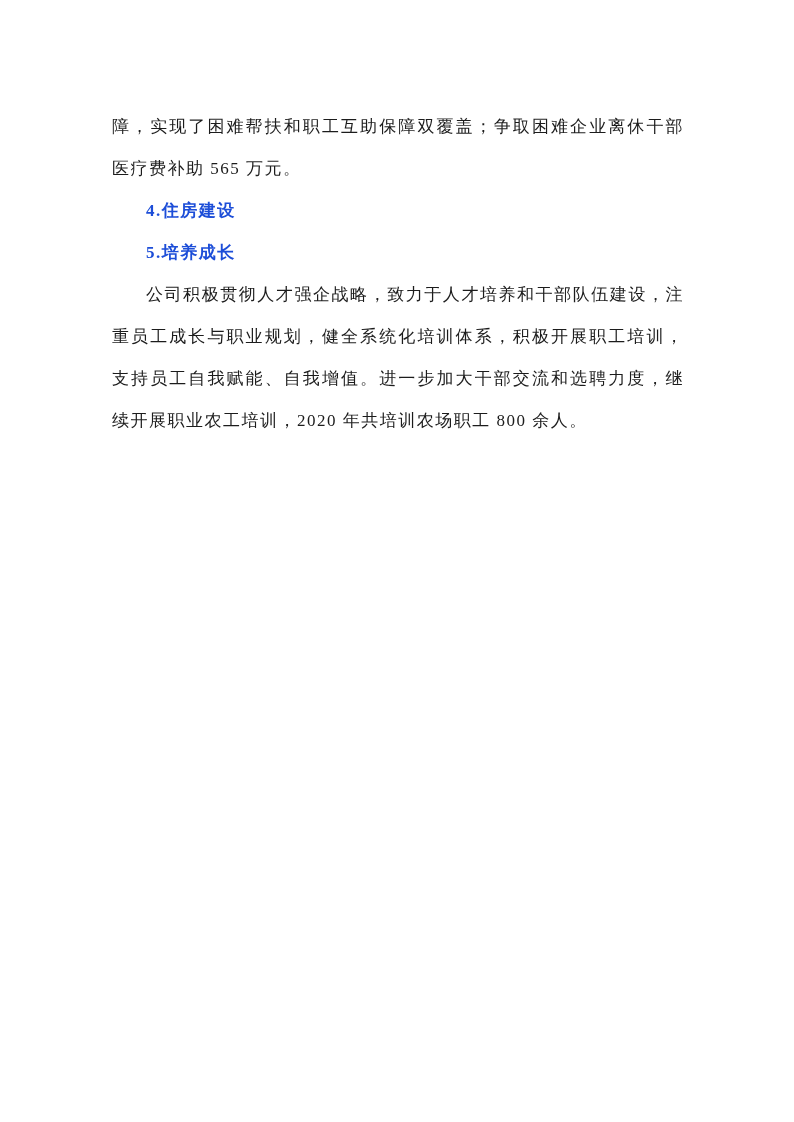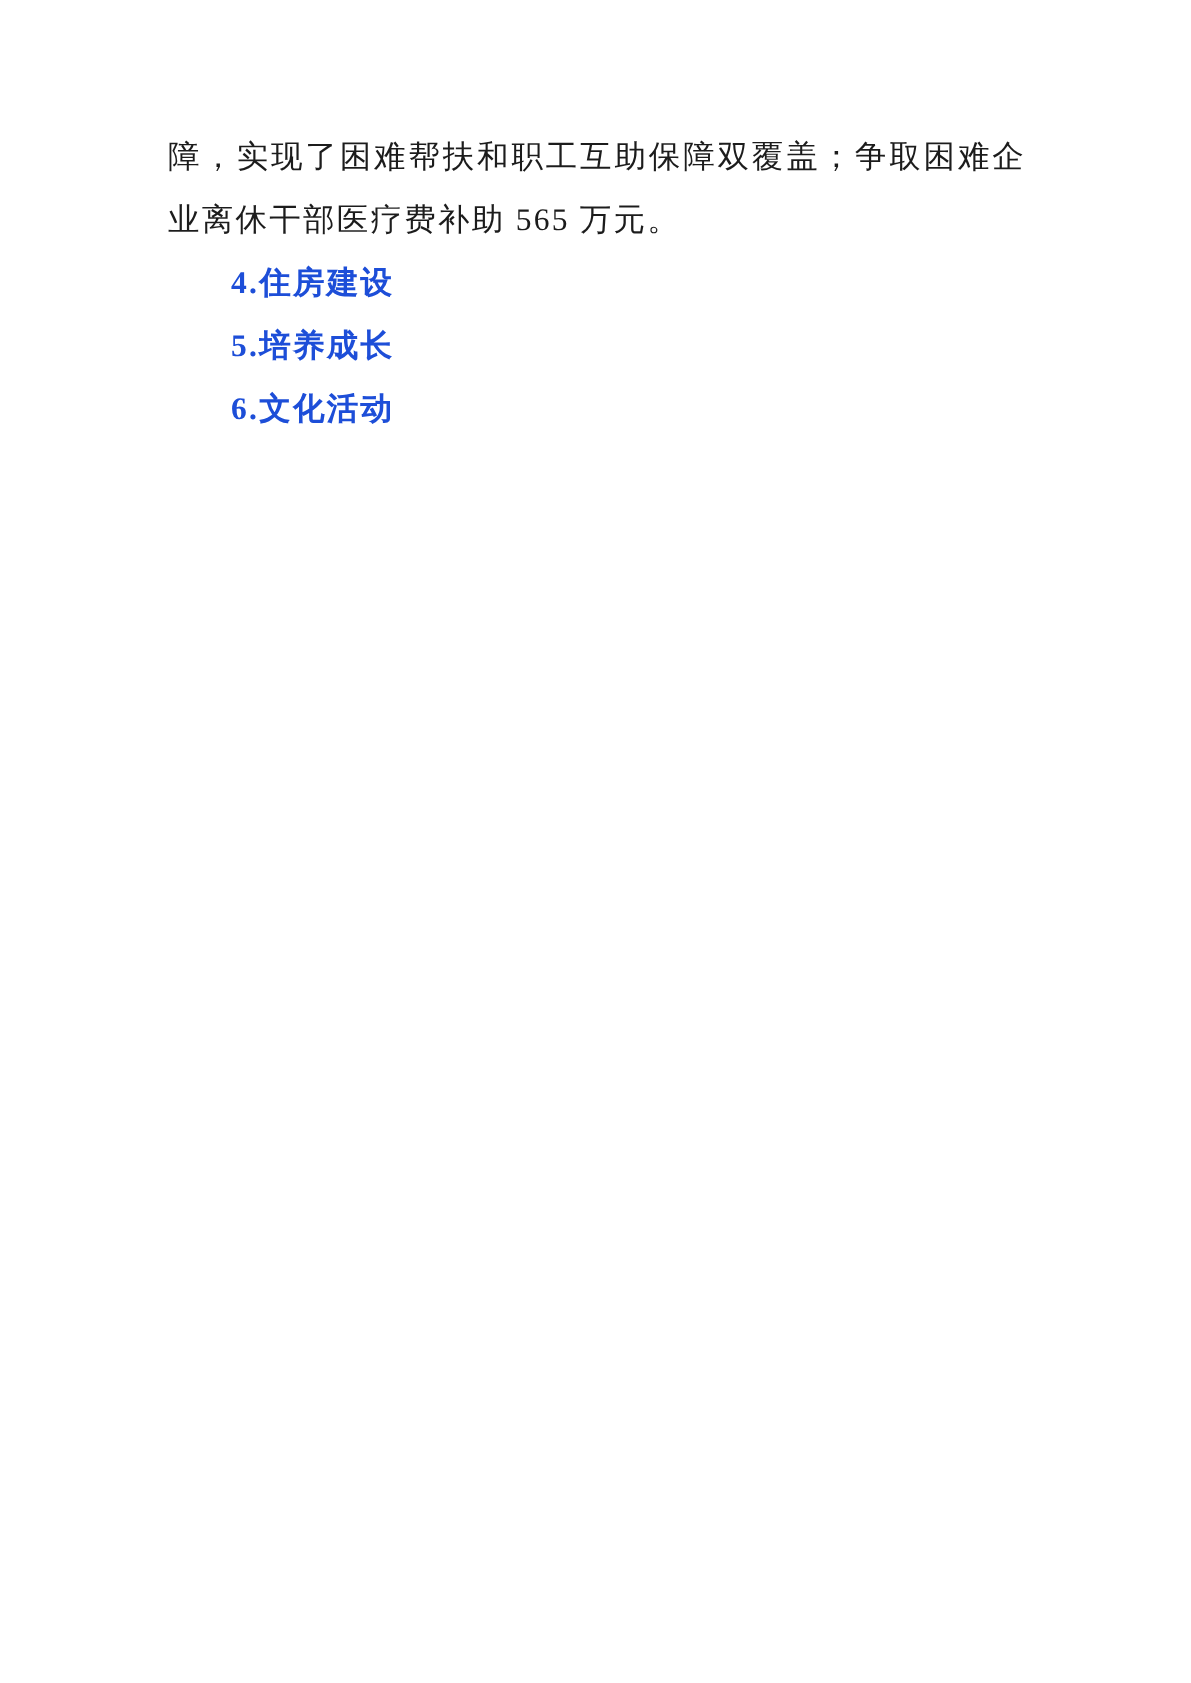--- a/index.html
+++ b/index.html
@@ -15,23 +15,23 @@
   .page {
     position: relative;
     width: 794px;
     height: 1122px;
     background: #ffffff;
     overflow: hidden;
   }
   .content {
     position: absolute;
     left: 112px;
-    top: 83px;
+    top: 106px;
     width: 572px;
-    font-size: 21px;
+    font-size: 17px;
     line-height: 42px;
     color: #1c1c1c;
     text-align: justify;
     text-justify: inter-character;
     letter-spacing: 1.5px;
     word-break: break-all;
   }
   .block {
     margin: 0;
     padding: 0;
@@ -63,19 +63,19 @@
   }
 </style>
 </head>
 <body>
 
 <div class="page">
   <div class="content">
     <p class="block para para-continuation">障，实现了困难帮扶和职工互助保障双覆盖；争取困难企业离休干部医疗费补助 565 万元。</p>
     <p class="block heading">4.住房建设</p>
     <p class="block heading">5.培养成长</p>
-    <p class="block heading">6.文化活动</p>
+    <p class="block para">公司积极贯彻人才强企战略，致力于人才培养和干部队伍建设，注重员工成长与职业规划，健全系统化培训体系，积极开展职工培训，支持员工自我赋能、自我增值。进一步加大干部交流和选聘力度，继续开展职业农工培训，2020 年共培训农场职工 800 余人。</p>
   </div>
 
   <div class="page-footer">
     <span class="page-number">21</span>
   </div>
 </div>
 
 </body></html>

